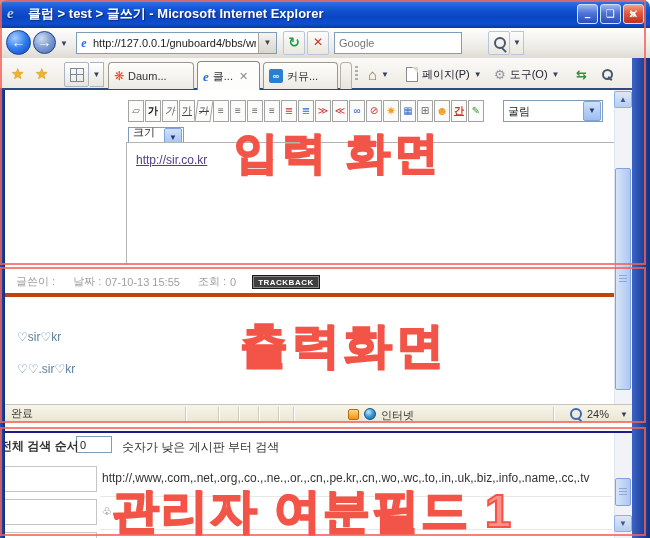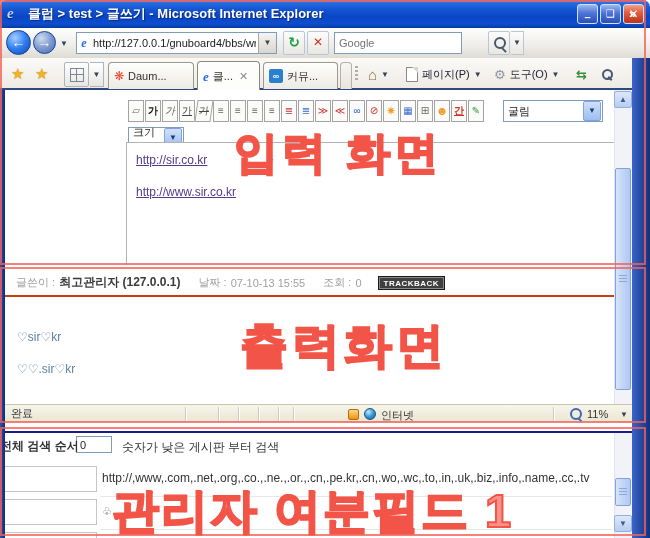--- a/index.html
+++ b/index.html
@@ -126,21 +126,21 @@
   .eselect .sel-arrow{width:16px;height:18px;margin:1px;background:linear-gradient(#cfe0fb,#9ebdf2);
     border:1px solid #7fa3e0;border-radius:2px;font-size:8px;color:#1f3a6e;text-align:center;line-height:17px;}
   .fontsel{width:100px;margin-left:18px;}
   .sizesel{left:128px;top:127px;width:56px;}
   .editbox{left:126px;top:142px;width:489px;height:122px;border:1px solid #b3b3b3;border-bottom:0;background:#fff;}
   .editlink{font-size:12px;color:#533a8b;text-decoration:underline;white-space:nowrap;}
   .el1{left:136px;top:153px;}
   .el2{left:136px;top:185px;}
 
   
-  .postinfo{left:5px;top:270px;width:609px;height:27px;border-bottom:2px solid #c2410c;
+  .postinfo{left:5px;top:270px;width:609px;height:27px;border-bottom:4px solid #c2410c;
     display:flex;align-items:center;padding-left:11px;box-sizing:border-box;background:#fff;}
   .pi-dim{color:#a0a0a0;font-size:11px;}
   .pi-author{color:#3a3a3a;font-size:12px;font-weight:bold;margin:0 0 0 4px;}
   .pi-gap{width:18px;}
   .trackback{margin-left:16px;background:#3f3f3f;border:1px solid #191919;box-shadow:0 0 0 1px #8a8a8a inset;
     color:#fff;font-size:8px;font-weight:bold;letter-spacing:.5px;padding:2px 5px 1px;}
   .outlink{font-size:12px;color:#5e81a0;white-space:nowrap;}
   .ol1{left:17px;top:330px;}
   .ol2{left:17px;top:362px;}
 
@@ -305,25 +305,23 @@
       <span class="sel-arrow">▼</span>
     </div>
   </div>
   <div class="abs eselect sizesel">
     <span class="txt">크기 2</span>
     <span class="sel-arrow">▼</span>
   </div>
 
   <div class="abs editbox"></div>
   <a class="abs editlink el1">http://sir.co.kr</a>
-  <a class="abs editlink el2">http://www.sir.co.kr</a>
 
   <div class="abs postinfo">
     <span class="pi-dim">글쓴이 :</span>
-    <span class="pi-author">최고관리자 (127.0.0.1)</span>
     <span class="pi-gap"></span>
     <span class="pi-dim">날짜 :</span>
     <span class="pi-dim" style="margin-left:4px;">07-10-13 15:55</span>
     <span class="pi-gap"></span>
     <span class="pi-dim">조회 :</span>
     <span class="pi-dim" style="margin-left:4px;">0</span>
     <span class="trackback">TRACKBACK</span>
   </div>
 
   <a class="abs outlink ol1">♡sir♡kr</a>
@@ -335,21 +333,21 @@
     <span class="st-sep" style="left:213px;"></span>
     <span class="st-sep" style="left:233px;"></span>
     <span class="st-sep" style="left:253px;"></span>
     <span class="st-sep" style="left:273px;"></span>
     <span class="st-sep" style="left:288px;"></span>
     <span class="sec-icon"></span>
     <span class="globe-icon"></span>
     <span class="st-zone">인터넷</span>
     <span class="st-sep" style="left:548px;"></span>
     <span class="zoom-icon"></span>
-    <span class="st-zoom">11%</span>
+    <span class="st-zoom">24%</span>
     <span class="st-zoomchev">▼</span>
   </div>
 
   <div class="abs admin-topline"></div>
   <span class="abs af-label">전체 검색 순서</span>
   <input class="abs af-input" value="0" style="">
   <span class="abs af-hint">숫자가 낮은 게시판 부터 검색</span>
   <div class="abs af-cell af-c2"></div>
   <div class="abs af-url">http://,www,.com,.net,.org,.co.,.ne.,.or.,.cn,.pe.kr,.cn,.wo,.wc,.to,.in,.uk,.biz,.info,.name,.cc,.tv</div>
   <div class="abs af-rule af-r1"></div>

